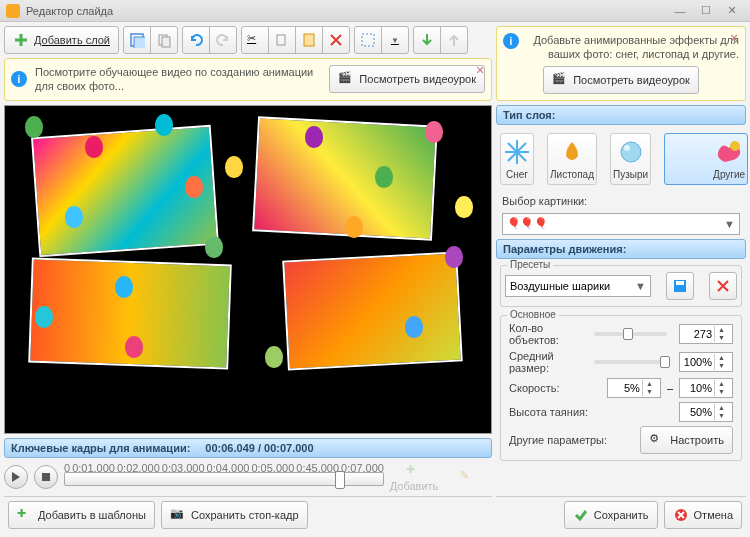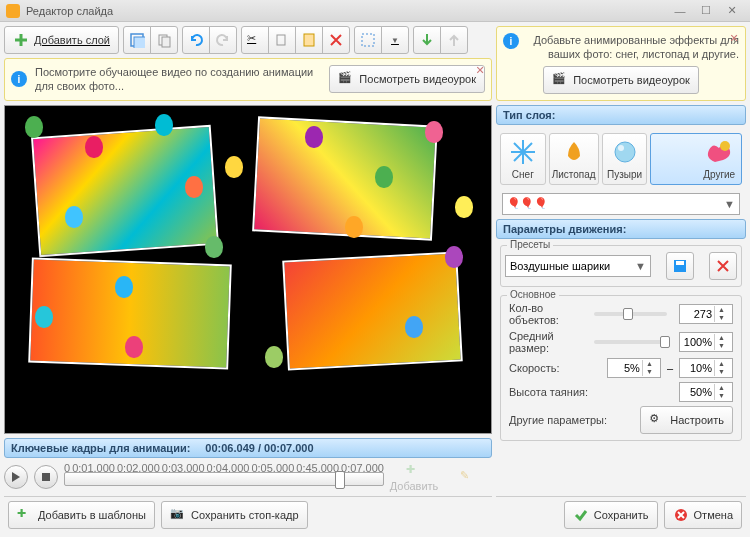--- a/index.html
+++ b/index.html
@@ -32,21 +32,21 @@
 .timeline-hdr { display: flex; justify-content: flex-start; gap: 15px; }
 .timeline-hdr b { color: #2a4a6a; }
 .tl { display: flex; align-items: center; gap: 6px; }
 .playbtn { width: 24px; height: 24px; border: 1px solid #aaa; border-radius: 50%; background: linear-gradient(#fff,#ddd); display: flex; align-items: center; justify-content: center; cursor: pointer; }
 .track { flex: 1; height: 30px; position: relative; }
 .ruler { height: 10px; display: flex; justify-content: space-between; color: #777; font-size: 9px; }
 .trackbar { height: 14px; background: linear-gradient(#fff,#e8e8e8); border: 1px solid #aaa; border-radius: 2px; position: relative; }
 .playhead { position: absolute; top: -2px; width: 10px; height: 18px; background: #fff; border: 1px solid #888; border-radius: 2px; left: 85%; }
 .ghostbtn { color: #bbb; display: flex; flex-direction: column; align-items: center; gap: 1px; font-size: 9px; width: 48px; }
 .footer { display: flex; gap: 6px; padding: 4px; border-top: 1px solid #ccc; }
-.layer-types { display: flex; gap: 3px; padding: 4px; }
+.layer-types { display: flex; gap: 13px; padding: 4px; }
 .ltype { flex: 1; border: 1px solid #ccc; border-radius: 3px; background: linear-gradient(#fff,#f0f0f0); display: flex; flex-direction: column; align-items: center; padding: 4px 2px; gap: 3px; cursor: pointer; }
 .ltype.sel { background: linear-gradient(#e8f4ff,#c8e4ff); border-color: #5ba0e0; padding-left: 48px; }
 .ltype .lico { width: 28px; height: 28px; }
 .ltype-label { font-size: 10px; color: #444; }
 .field { display: flex; align-items: center; padding: 2px 6px; gap: 6px; }
 .field label { flex: 1; color: #444; }
 .select { height: 22px; border: 1px solid #aaa; background: #fff; padding: 0 4px; display: flex; align-items: center; justify-content: space-between; cursor: pointer; }
 .select .arrow { color: #666; }
 .spinner { width: 54px; height: 20px; border: 1px solid #aaa; background: #fff; display: flex; align-items: center; }
 .spinner input { border: none; width: 34px; text-align: right; padding-right: 2px; }
@@ -310,20 +310,23 @@
             <div class="lico">
               <svg width="28" height="28">
                 <path d="M10 24 Q0 20 4 12 Q8 4 14 10 Q20 2 24 10 Q28 18 18 22 Z" fill="#f05080"></path>
                 <circle cx="20" cy="8" r="5" fill="#f0c030"></circle>
               </svg>
             </div>
             <div class="ltype-label">Другие</div>
           </div>
         </div>
 
+      <div class="field">
+          <label>Выбор картинки:</label>
+        </div>
       <div style="padding:0 6px">
         <div class="select">
           <span>🎈🎈🎈</span>
           <span class="arrow">▼</span>
         </div>
       </div>
 
       <div class="section-hdr">Параметры движения:</div>
 
       <div class="fieldset">

